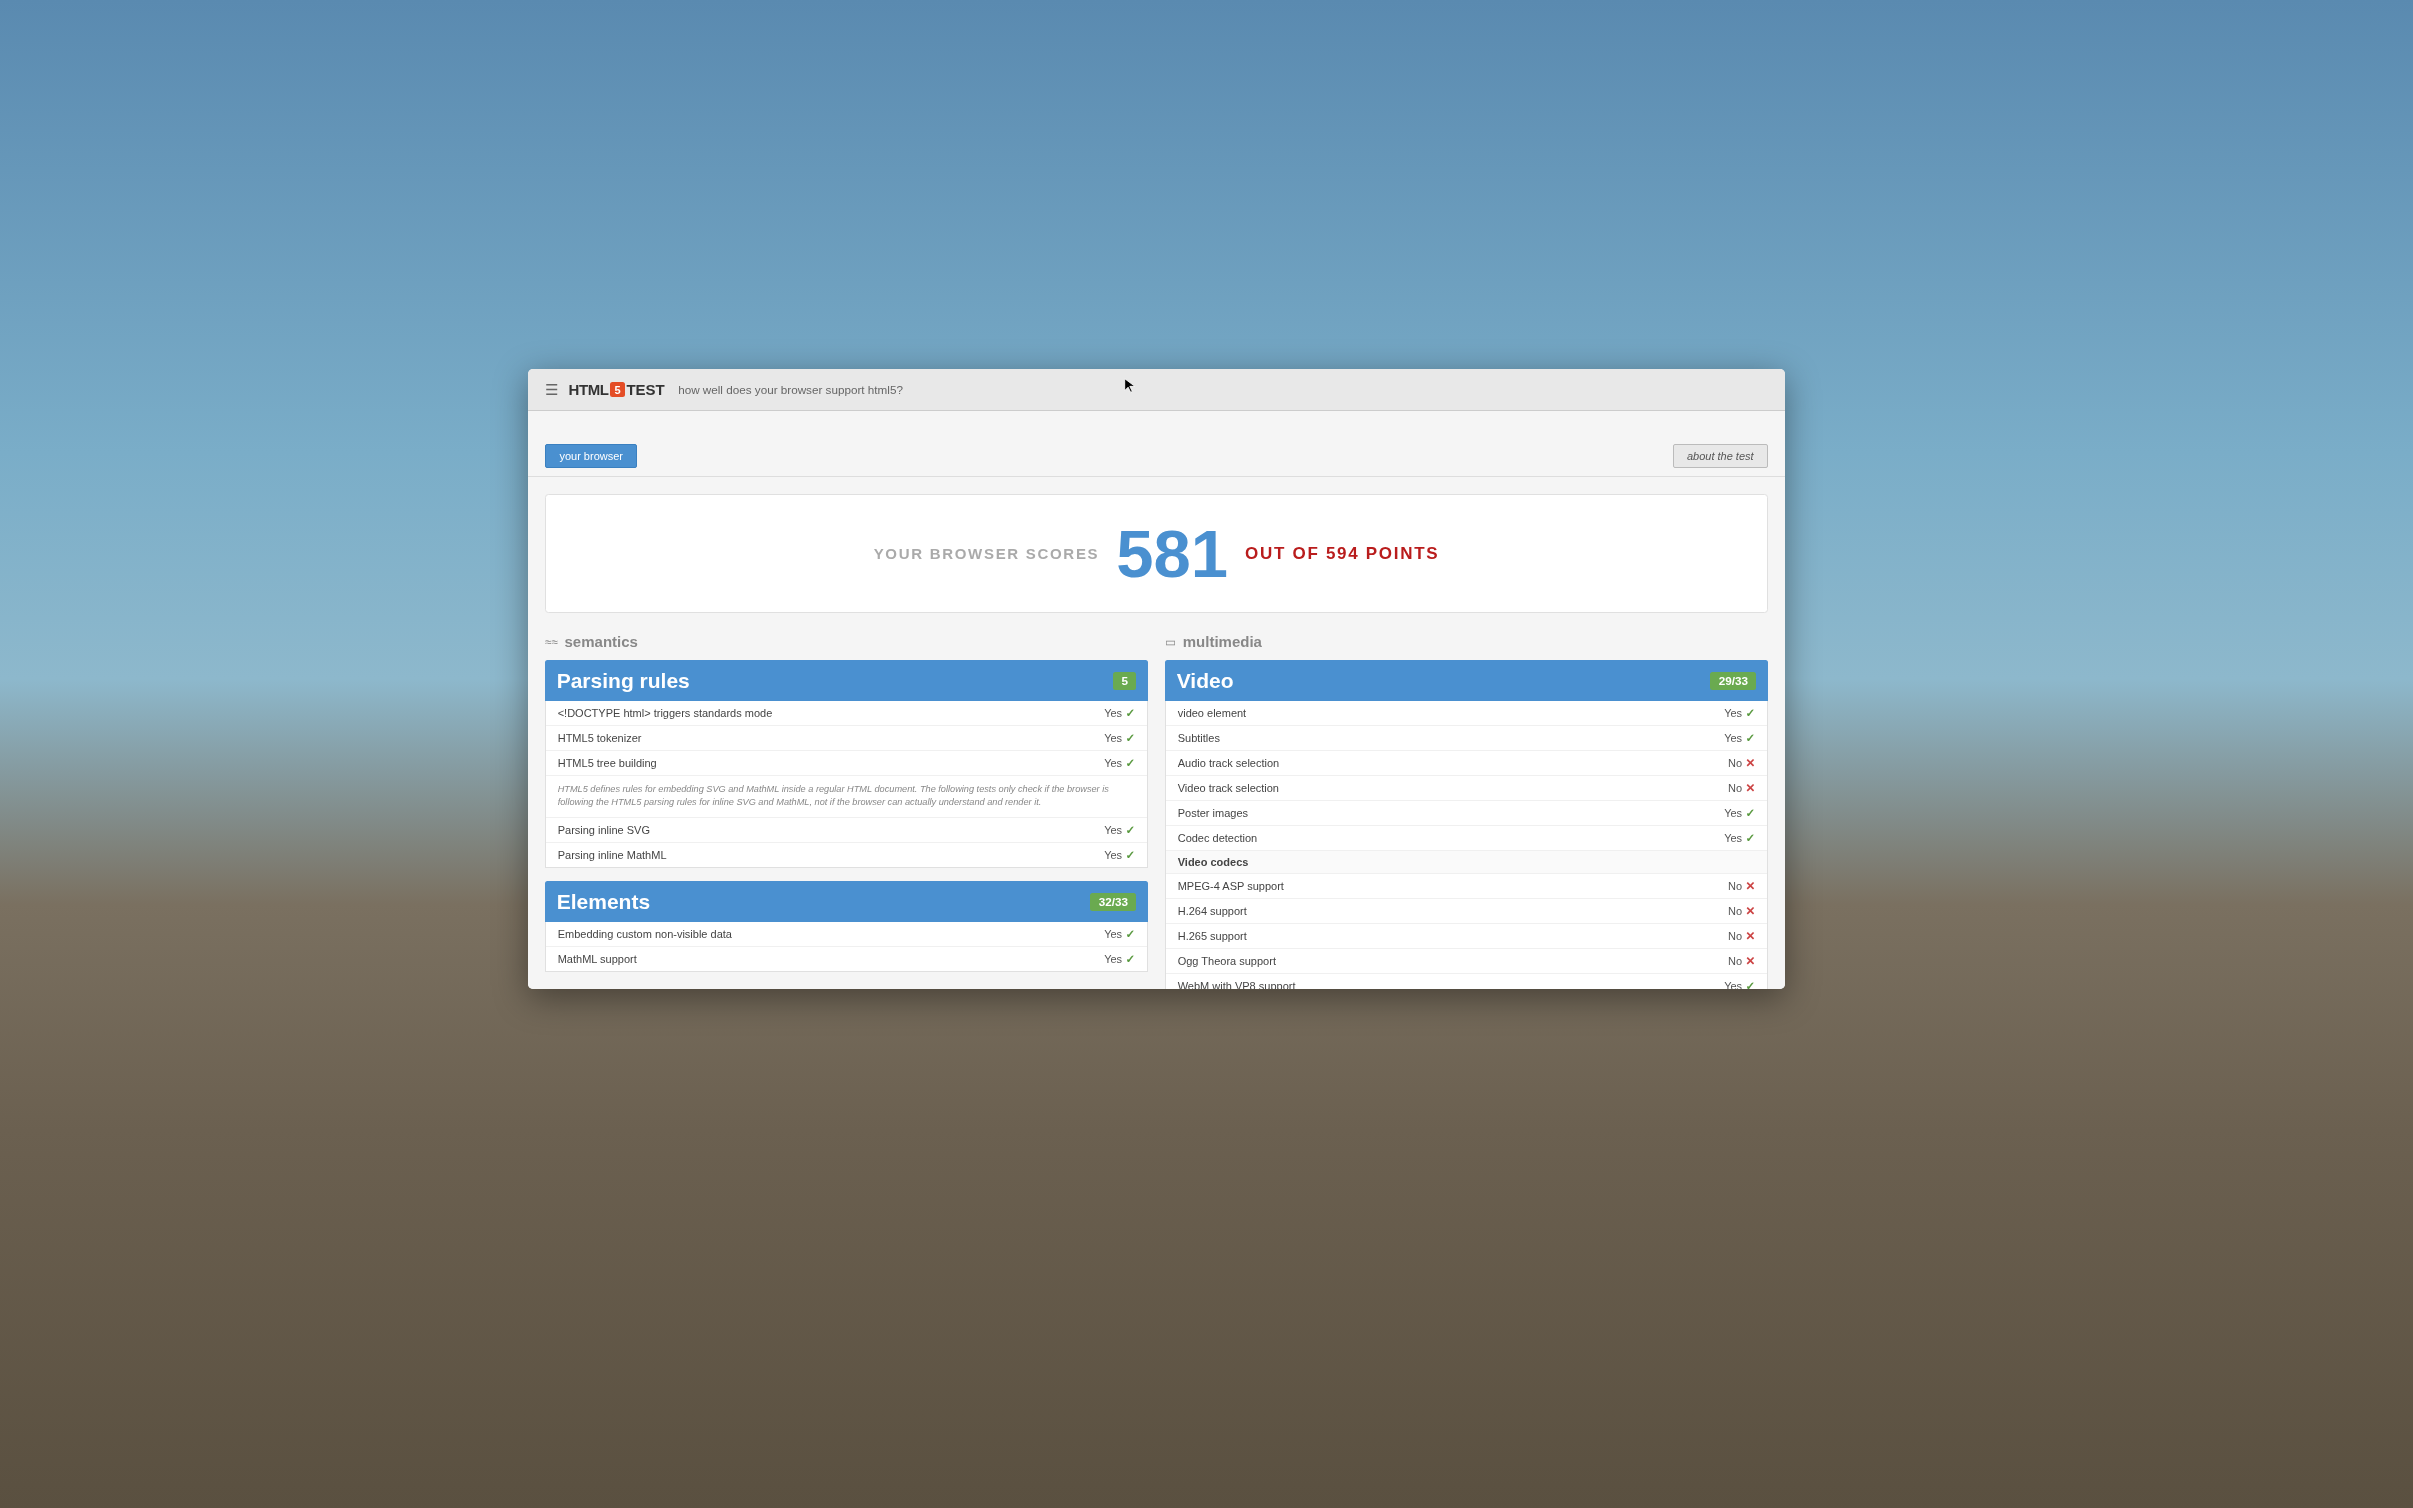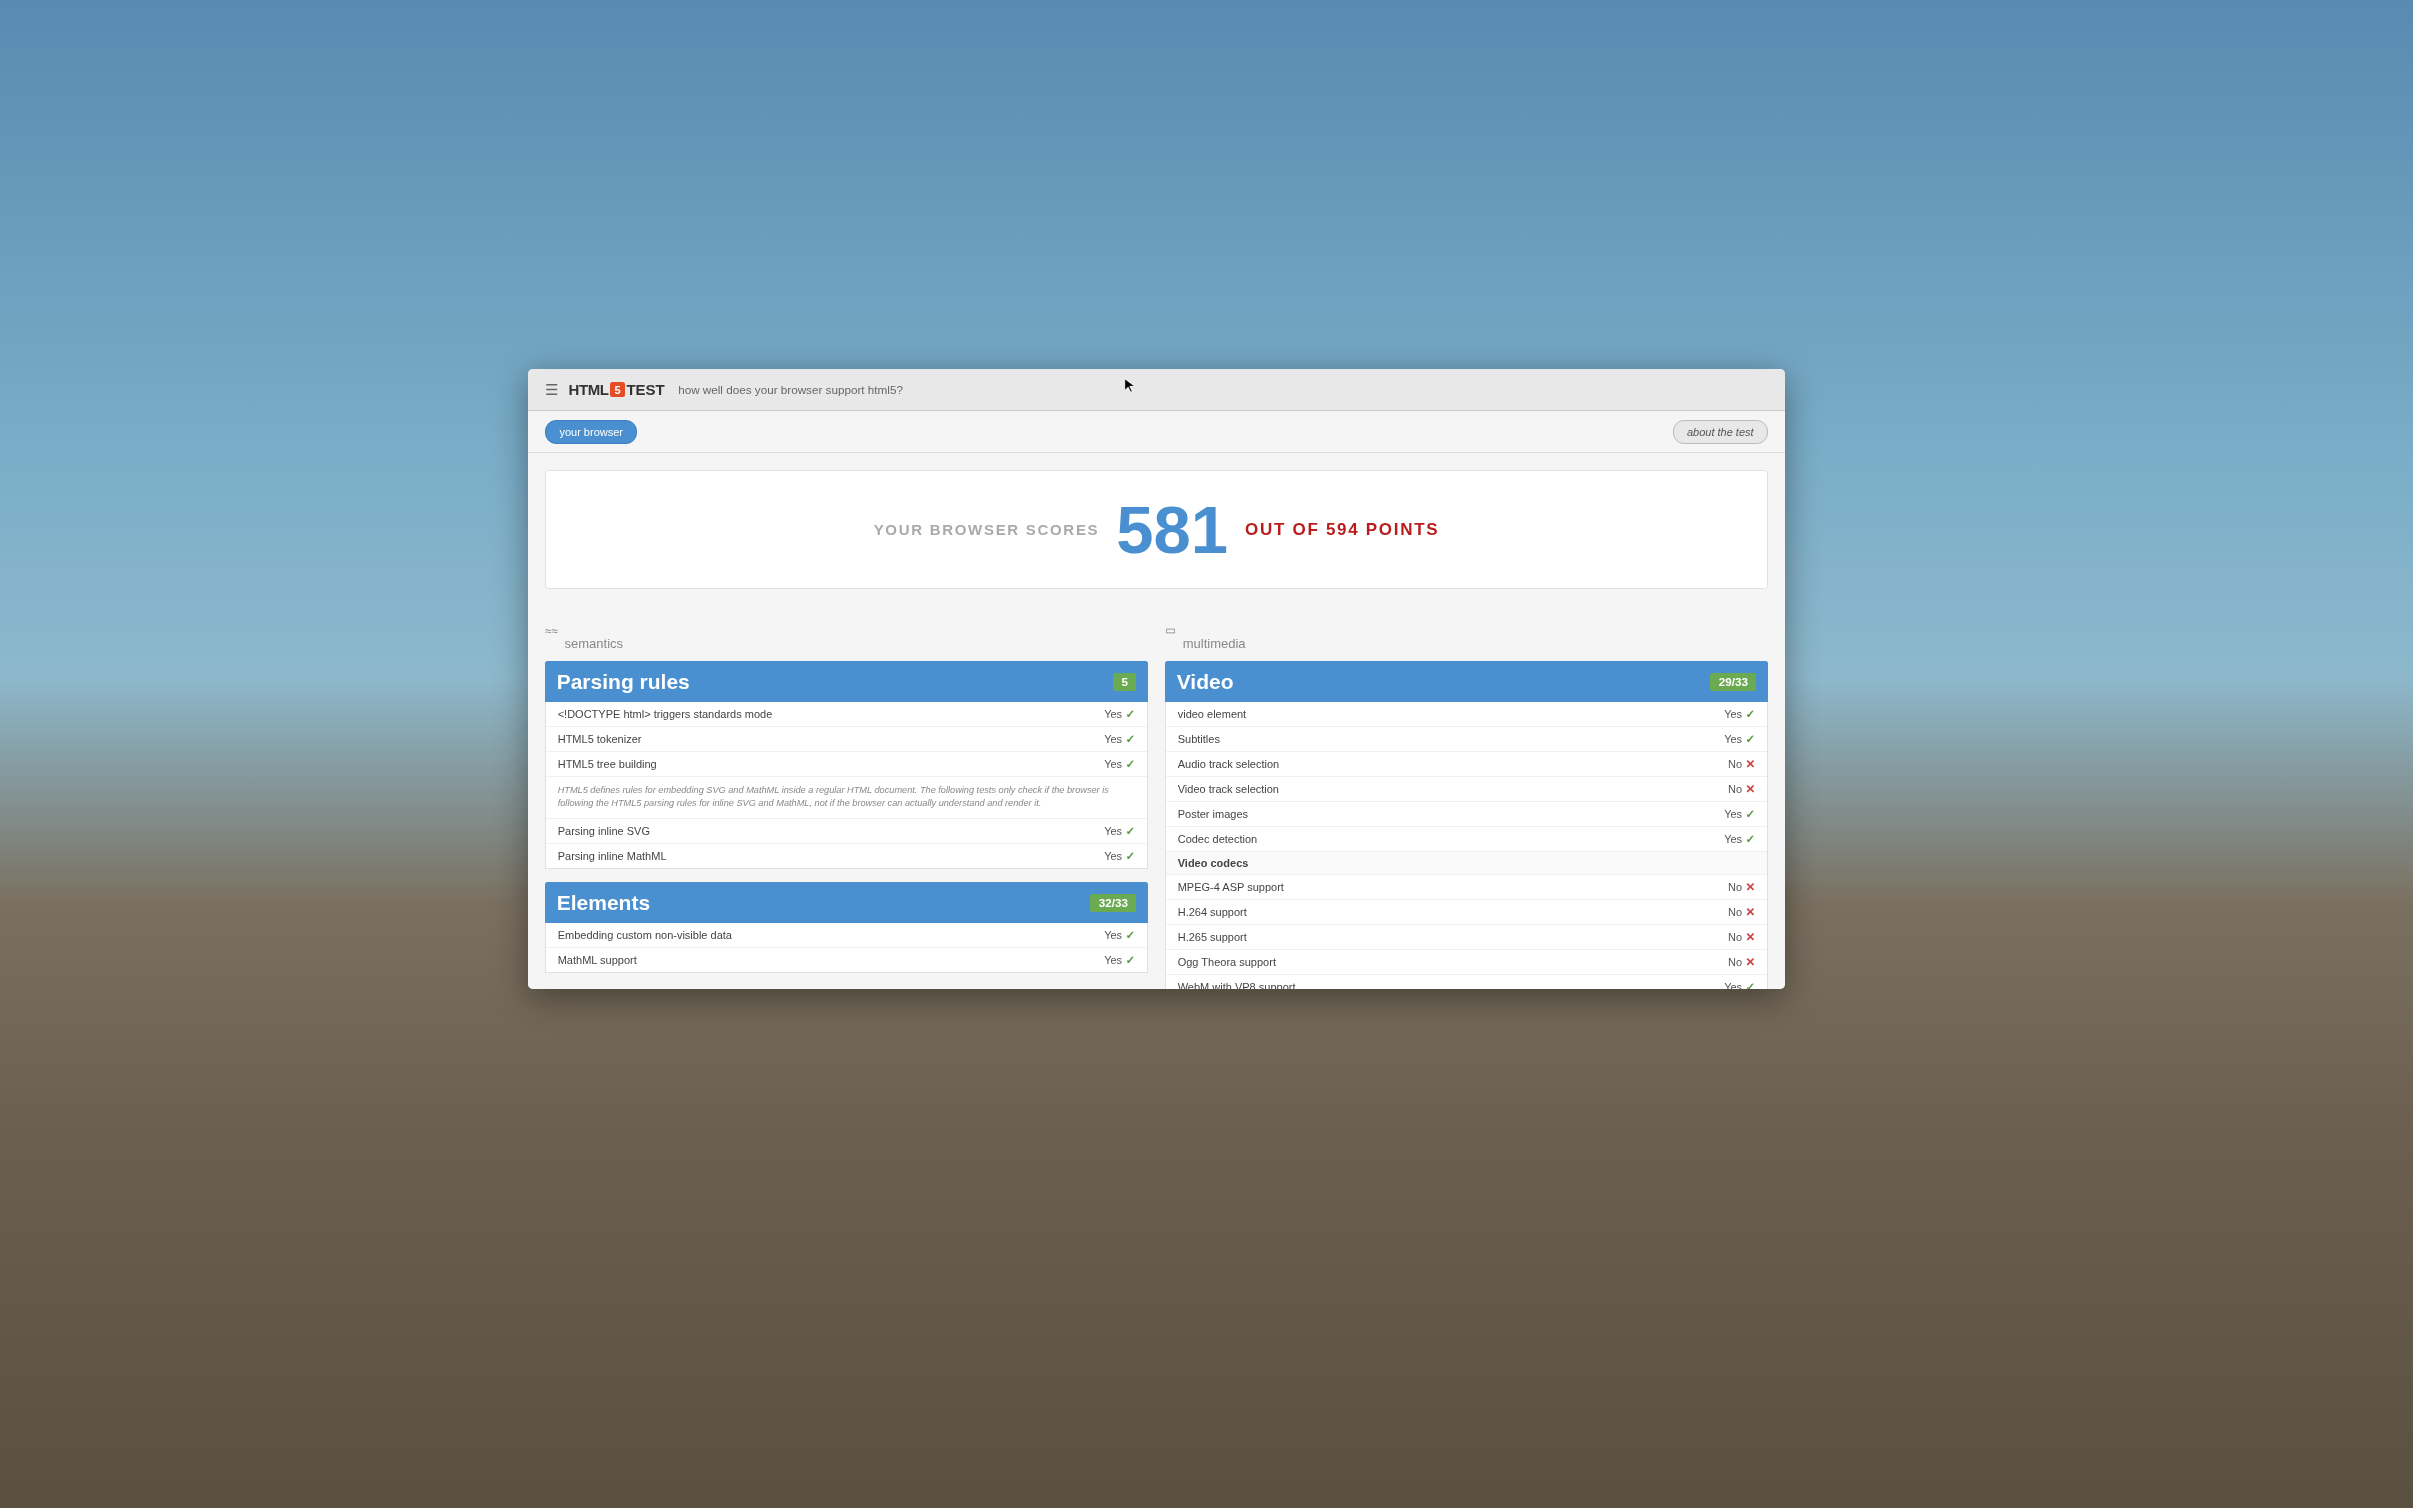--- a/index.html
+++ b/index.html
@@ -80,22 +80,23 @@
       display: flex;
       align-items: center;
       justify-content: space-between;
       border-bottom: 0.8px solid #ddd;
     }
 
     .nav-btn {
       padding: 5px 13.4px;
       font-size: 11px;
       border: 0.8px solid #ccc;
-      border-radius: 11px;
+      border-radius: 2px;
       cursor: pointer;
+      margin-top: 24px;
     }
 
     .nav-btn-primary {
       background: #4a90d0;
       color: white;
       border-color: #3a80c0;
     }
 
     .nav-btn-secondary {
       background: #e8e8e8;
@@ -158,24 +159,23 @@
       gap: 6.7px;
       margin-bottom: 10px;
     }
 
     .section-icon {
       color: #888;
       font-size: 11.7px;
     }
 
     .section-title {
-      font-size: 13px;
+      font-size: 15px;
       color: #888;
-      font-weight: normal;
-      margin-top: 27px;
+      font-weight: bold;
     }
 
     .category-header {
       display: flex;
       align-items: center;
       justify-content: space-between;
       background: #4a90d0;
       color: white;
       padding: 8.4px 11.7px;
       border-radius: 2.5px 2.5px 0 0;

